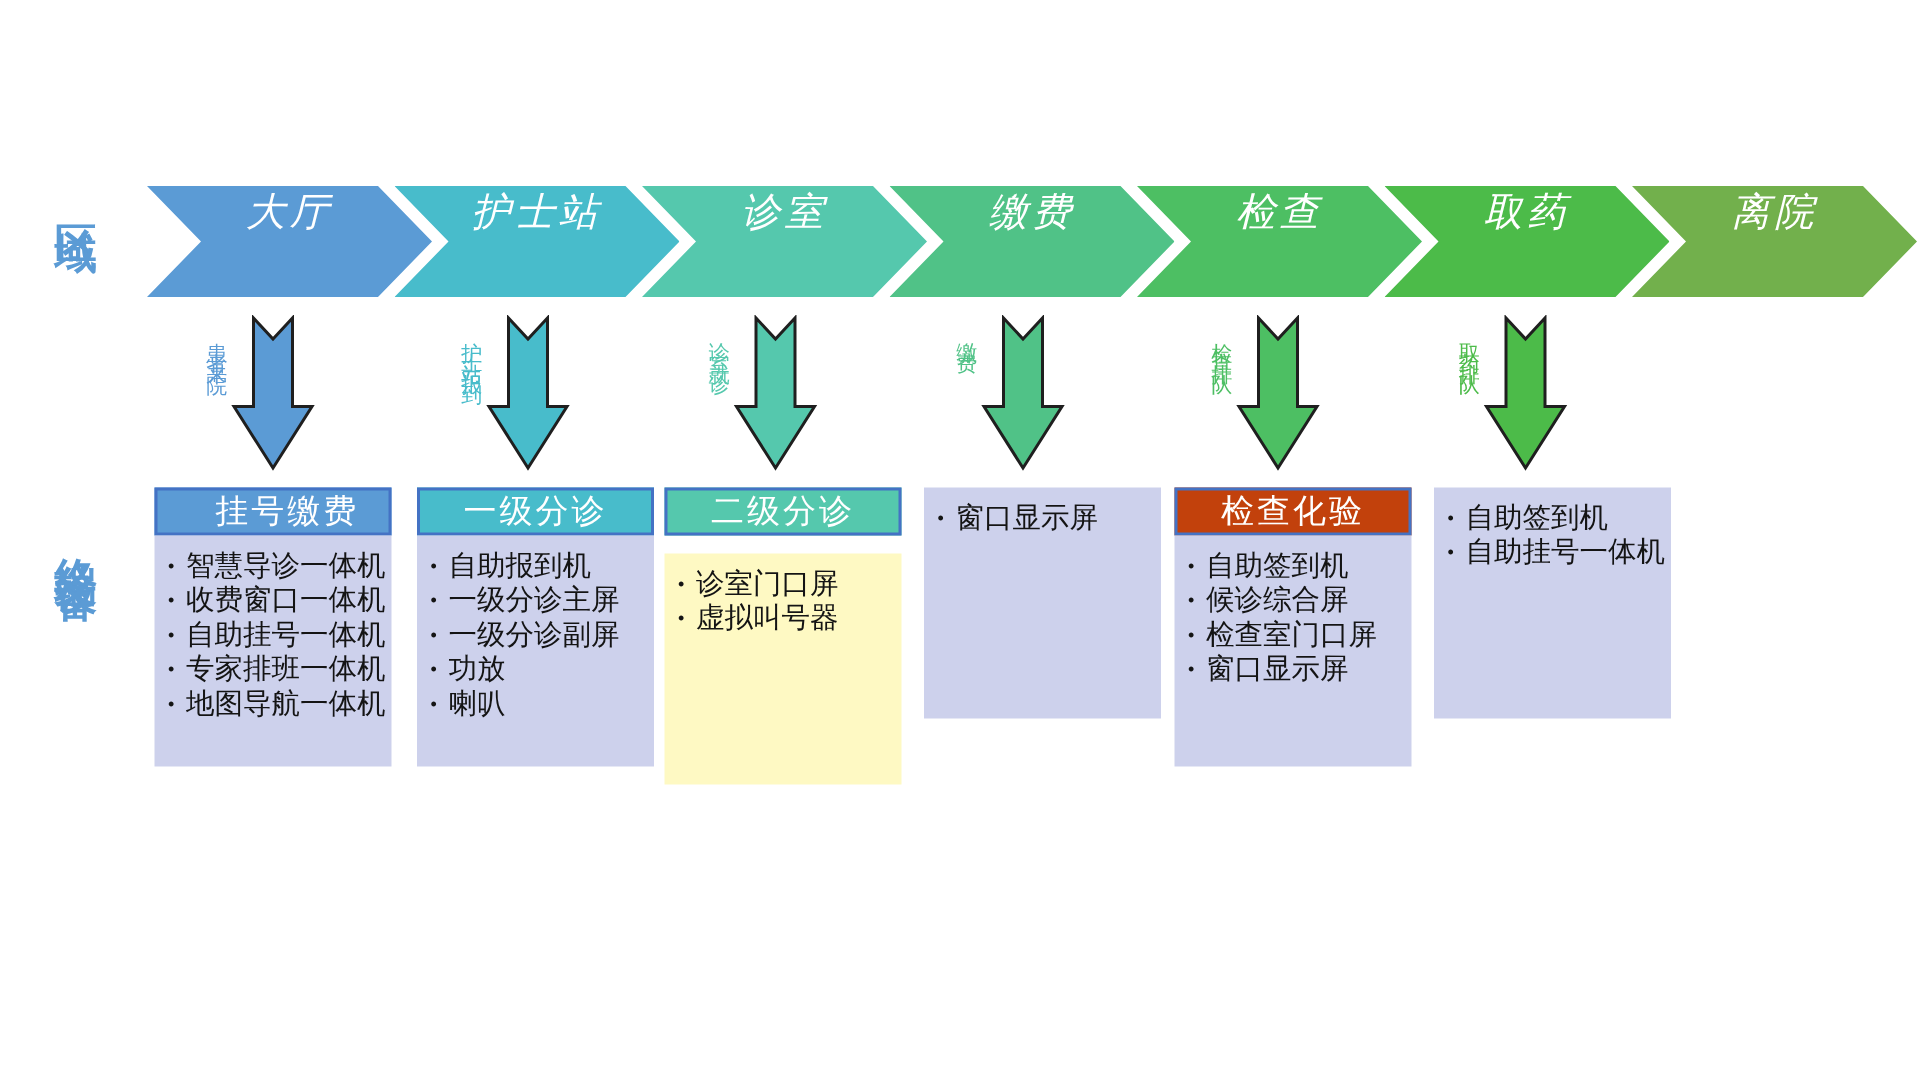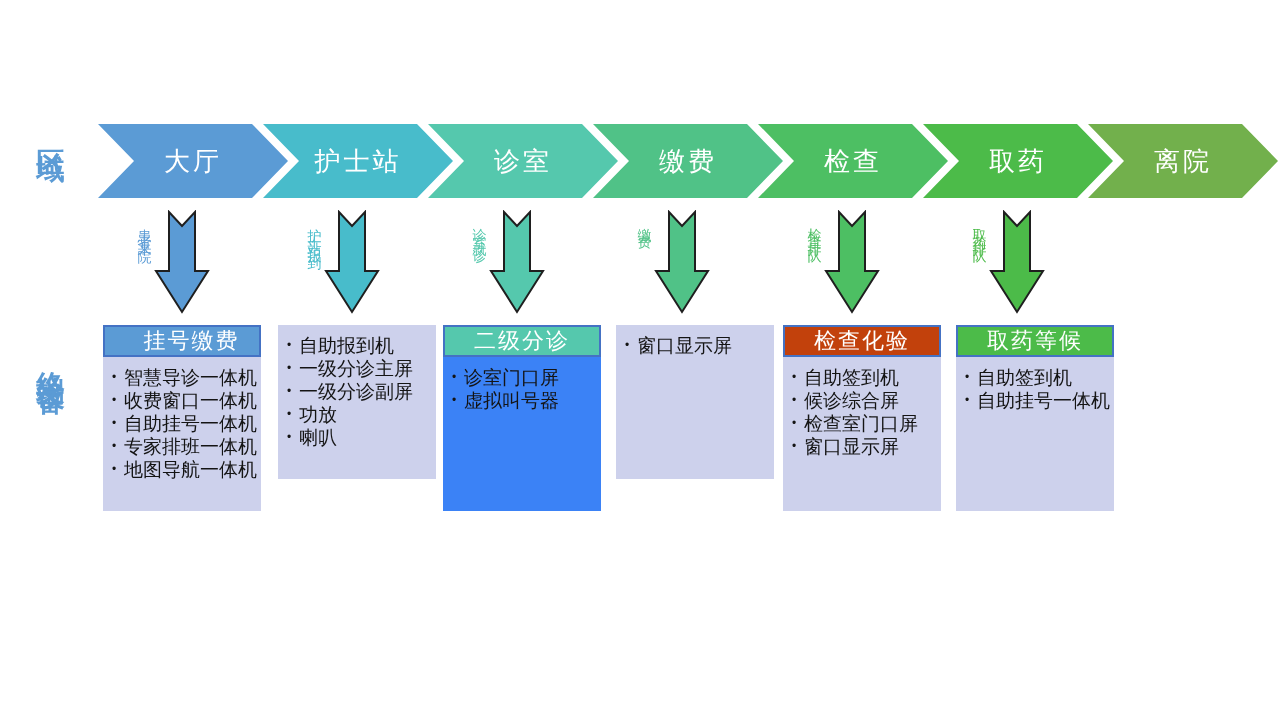--- a/index.html
+++ b/index.html
@@ -11,21 +11,21 @@
   .vtext{writing-mode:vertical-rl;text-orientation:upright;}
   
   .side-label{
     position:absolute;left:33px;width:34px;
     color:#5B9BD5;font-weight:bold;font-size:28px;letter-spacing:5px;line-height:34px;
   }
   
   .chevron{
     position:absolute;top:124px;width:190px;height:74px;
     clip-path:polygon(0 0, calc(100% - 36px) 0, 100% 50%, calc(100% - 36px) 100%, 0 100%, 36px 50%);
-    display:flex;align-items:center;justify-content:center;
+    display:flex;justify-content:center;font-style:italic;
   }
   .chevron .stage-label{color:#ffffff;font-size:26px;letter-spacing:3px;}
   
   .transition{position:absolute;top:210px;}
   .transition svg{display:block;}
   .transition-label{
     position:absolute;top:217px;width:20px;
     font-size:14px;letter-spacing:7px;line-height:1;text-align:center;
   }
   
@@ -123,33 +123,34 @@
           <ul>
             <li>智慧导诊一体机</li>
             <li>收费窗口一体机</li>
             <li>自助挂号一体机</li>
             <li>专家排班一体机</li>
             <li>地图导航一体机</li>
           </ul>
         </div>
       </div>
       <div class="tbox" style="left: 278px;">
+        <div class="tbox-header" style="background: rgb(72, 188, 203); border-color: rgb(68, 114, 196);">一级分诊</div>
         <div class="tbox-body" style="background: rgb(205, 209, 236);">
           <ul>
             <li>自助报到机</li>
             <li>一级分诊主屏</li>
             <li>一级分诊副屏</li>
             <li>功放</li>
             <li>喇叭</li>
           </ul>
         </div>
       </div>
       <div class="tbox" style="left: 443px;">
         <div class="tbox-header" style="background: rgb(85, 200, 173); border-color: rgb(68, 114, 196);">二级分诊</div>
-        <div class="tbox-body" style="background: #3b82f6;">
+        <div class="tbox-body" style="background: #fef9c3; margin-top: 12px;">
           <ul>
             <li>诊室门口屏</li>
             <li>虚拟叫号器</li>
           </ul>
         </div>
       </div>
       <div class="tbox" style="left: 616px;">
         <div class="tbox-body" style="background: rgb(205, 209, 236);">
           <ul>
             <li>窗口显示屏</li>
@@ -161,21 +162,20 @@
         <div class="tbox-body" style="background: rgb(205, 209, 236);">
           <ul>
             <li>自助签到机</li>
             <li>候诊综合屏</li>
             <li>检查室门口屏</li>
             <li>窗口显示屏</li>
           </ul>
         </div>
       </div>
       <div class="tbox" style="left: 956px;">
-        <div class="tbox-header" style="background: rgb(76, 187, 73); border-color: rgb(68, 114, 196);">取药等候</div>
         <div class="tbox-body" style="background: rgb(205, 209, 236);">
           <ul>
             <li>自助签到机</li>
             <li>自助挂号一体机</li>
           </ul>
         </div>
       </div>
     </div>
 </div>
 

